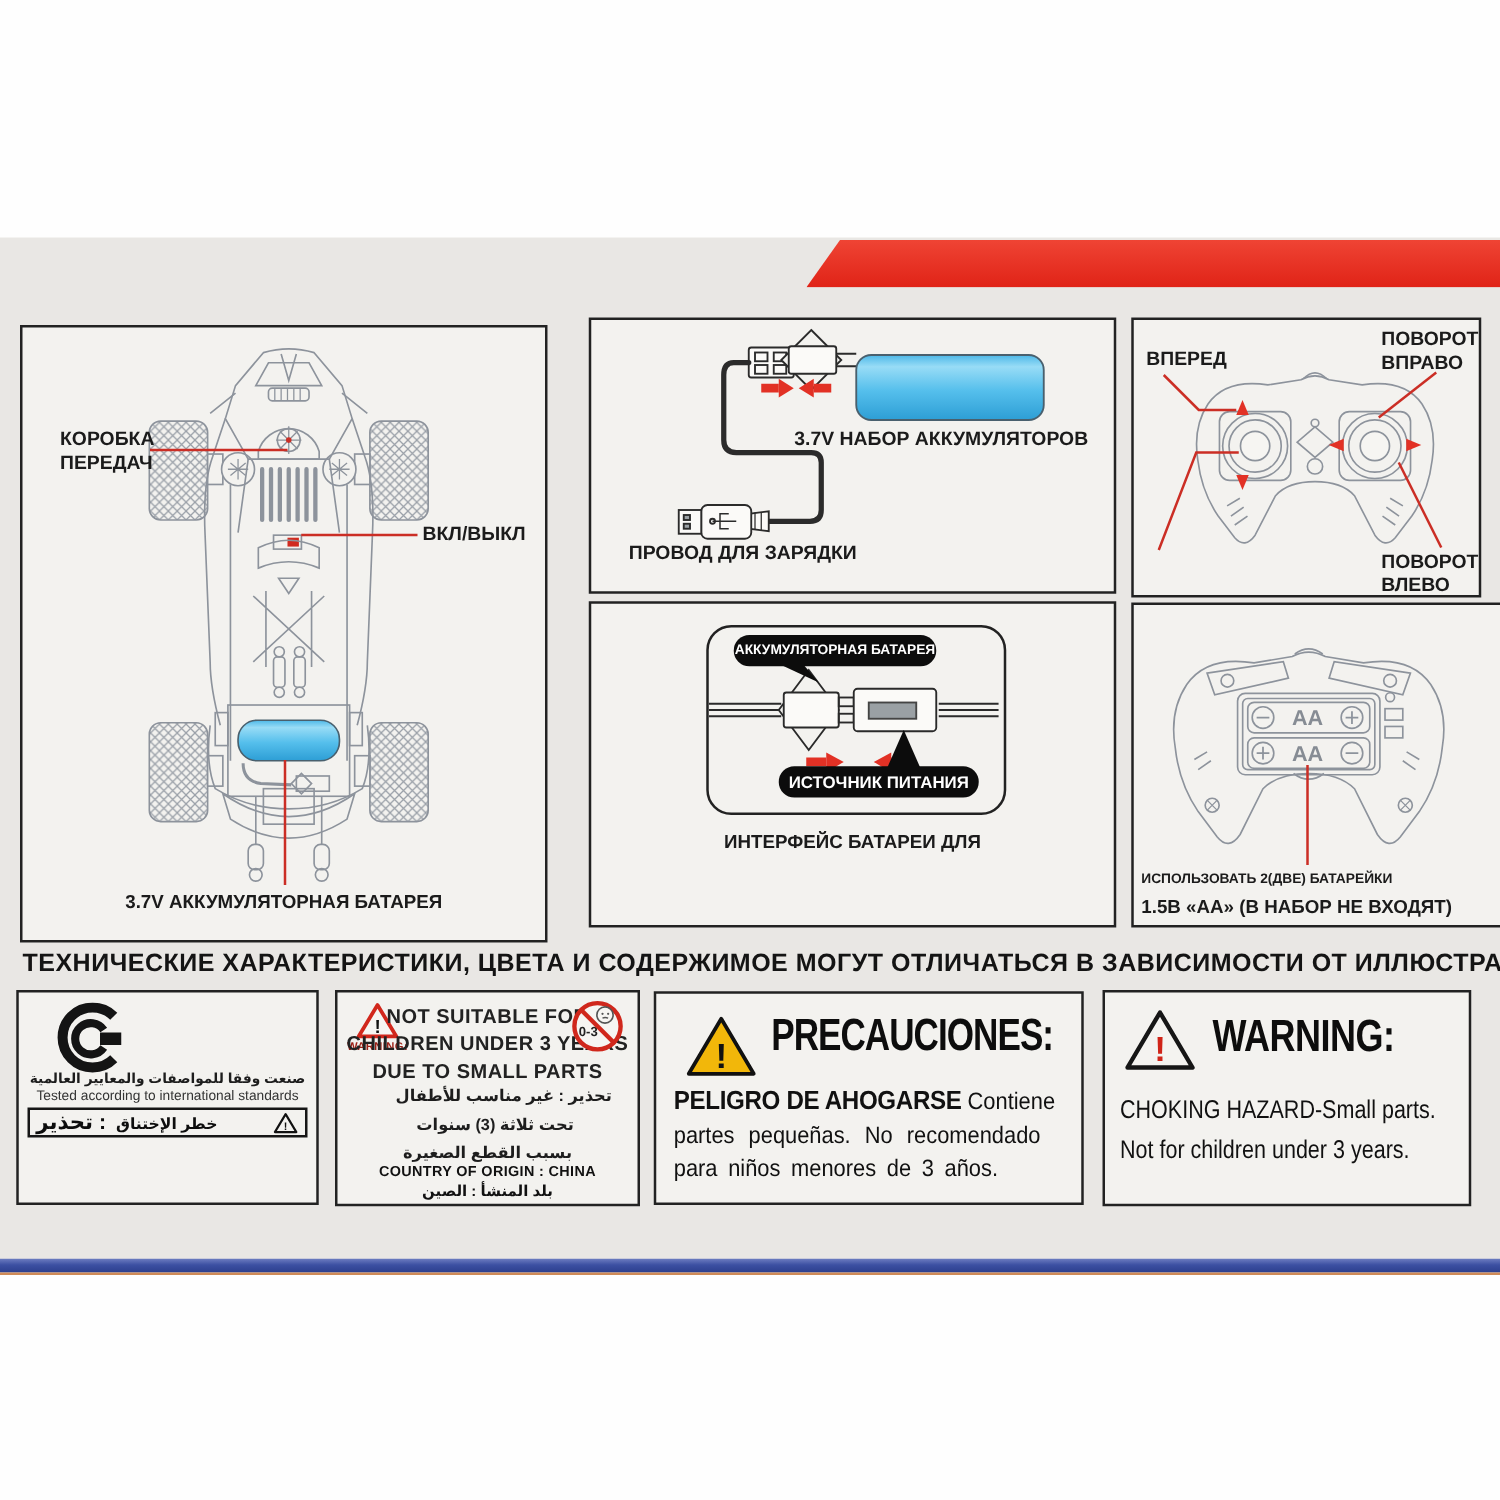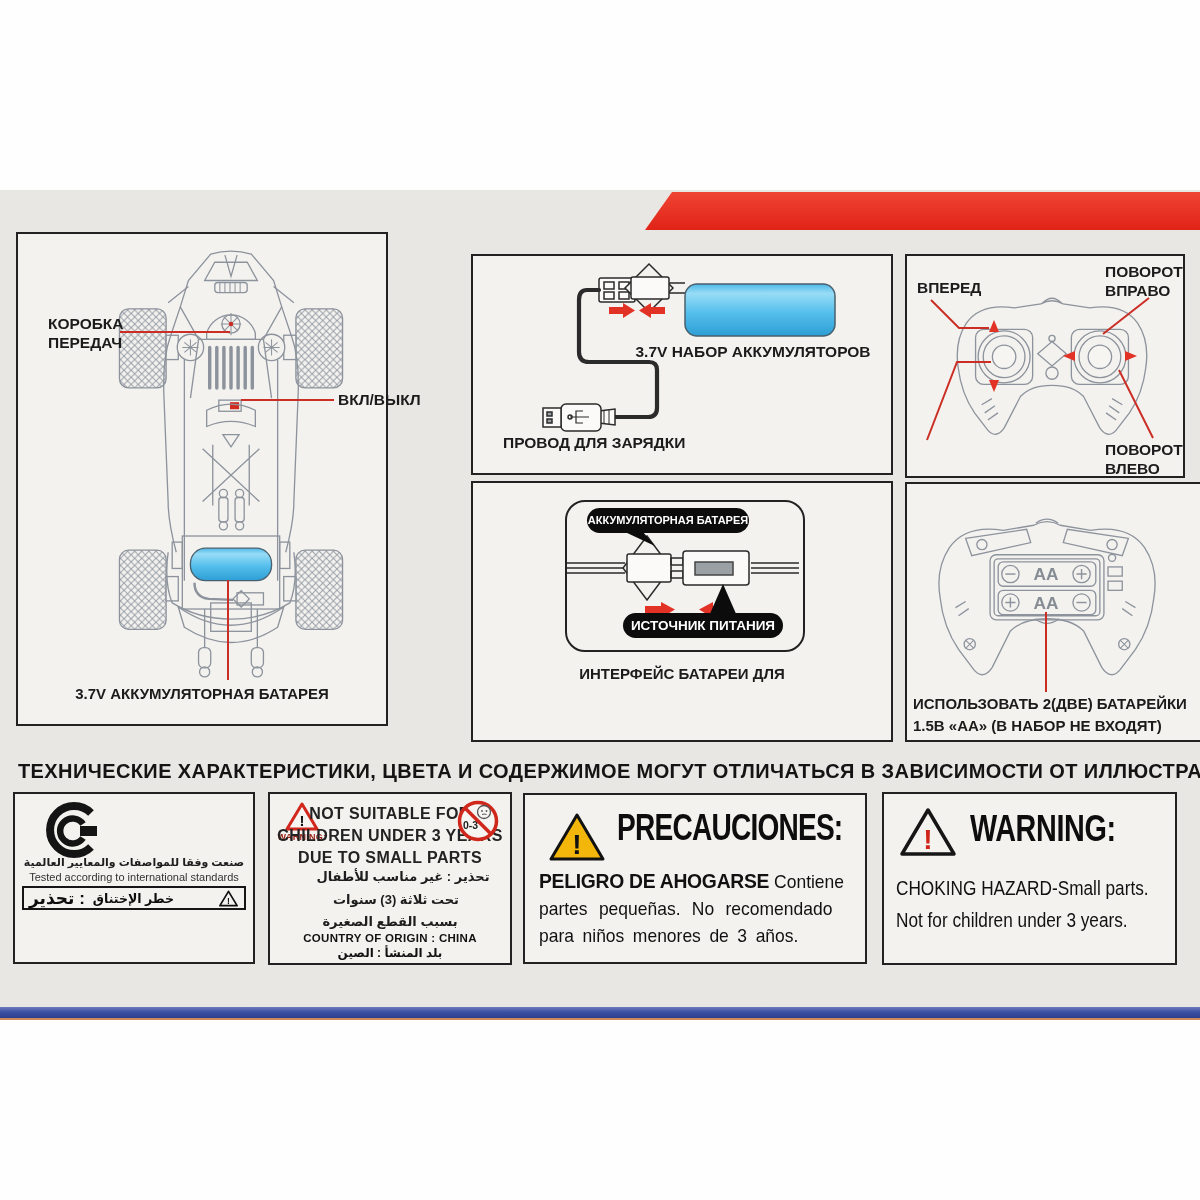--- a/index.html
+++ b/index.html
@@ -6,21 +6,21 @@
   body{width:1200px;height:1200px;position:relative;background:#fefefe;
        font-family:"Liberation Sans","DejaVu Sans",sans-serif;overflow:hidden;}
   #box{position:absolute;left:0;top:190px;width:1200px;height:818px;background:#e9e7e4;}
   #red-stripe{position:absolute;left:645px;top:192px;width:555px;height:38px;
       background:linear-gradient(180deg,#ef4434,#e02317);
       clip-path:polygon(27px 0,100% 0,100% 100%,0 100%);}
   #blue-stripe{position:absolute;left:0;top:1007px;width:1200px;height:11px;
       background:linear-gradient(180deg,#6c7cc0,#3c50a2 45%,#2c3f8e);
       border-bottom:2px solid #cf8a57;}
   .panel{position:absolute;background:#f3f2ef;border:2px solid #222;box-sizing:border-box;}
-  #panel-car{left:16px;top:232px;width:372px;height:494px;}
+  #panel-car{left:16px;top:260px;width:422px;height:494px;}
   #panel-charge{left:471px;top:254px;width:422px;height:221px;}
   #panel-interface{left:471px;top:481px;width:422px;height:261px;}
   #panel-ctrlf{left:905px;top:254px;width:280px;height:224px;}
   #panel-ctrlb{left:905px;top:482px;width:336px;height:260px;}
   #panel-cert{left:13px;top:792px;width:242px;height:172px;}
   #panel-age{left:268px;top:792px;width:244px;height:173px;}
   #panel-prec{left:523px;top:793px;width:344px;height:171px;}
   #panel-warn{left:882px;top:792px;width:295px;height:173px;}
   .lbl{position:absolute;color:#1b1b1b;font-weight:700;font-size:15.5px;line-height:19px;white-space:nowrap;}
   .redline{position:absolute;background:#cb2e25;}
@@ -49,21 +49,21 @@
       font-weight:700;font-size:15px;line-height:21px;color:#1b1b1b;}
   
   #ctrlf-svg{position:absolute;left:38px;top:34px;}
   #ctrlf-red{position:absolute;left:0;top:0;pointer-events:none;}
   #lbl-fwd{left:10px;top:22px;}
   #lbl-tr{left:198px;top:6px;}
   #lbl-back{left:8px;top:182px;margin-top:48px;}
   #lbl-tl{left:198px;top:184px;}
   #ctrlb-svg{position:absolute;left:18px;top:26px;}
   #ctrlb-redline{left:138px;top:128px;width:2px;height:80px;}
-  #lbl-use1{left:6px;top:210px;font-size:15px;}
+  #lbl-use1{left:6px;top:210px;font-size:11px;}
   #lbl-use2{left:6px;top:232px;font-size:15px;}
   
   #cert-logo{position:absolute;left:16px;top:8px;}
   #cert-ar{position:absolute;left:4px;right:4px;top:62px;text-align:center;direction:rtl;
       font-size:11px;font-weight:700;color:#1d1d1d;}
   #cert-en{position:absolute;left:4px;right:4px;top:77px;text-align:center;
       font-size:11px;color:#333;}
   #cert-band{position:absolute;left:7px;right:7px;top:92px;height:24px;border:2px solid #161616;
       display:flex;align-items:center;gap:8px;padding:0 5px;box-sizing:border-box;}
   #cert-band .big{font-size:17px;font-weight:800;color:#0d0d0d;}

